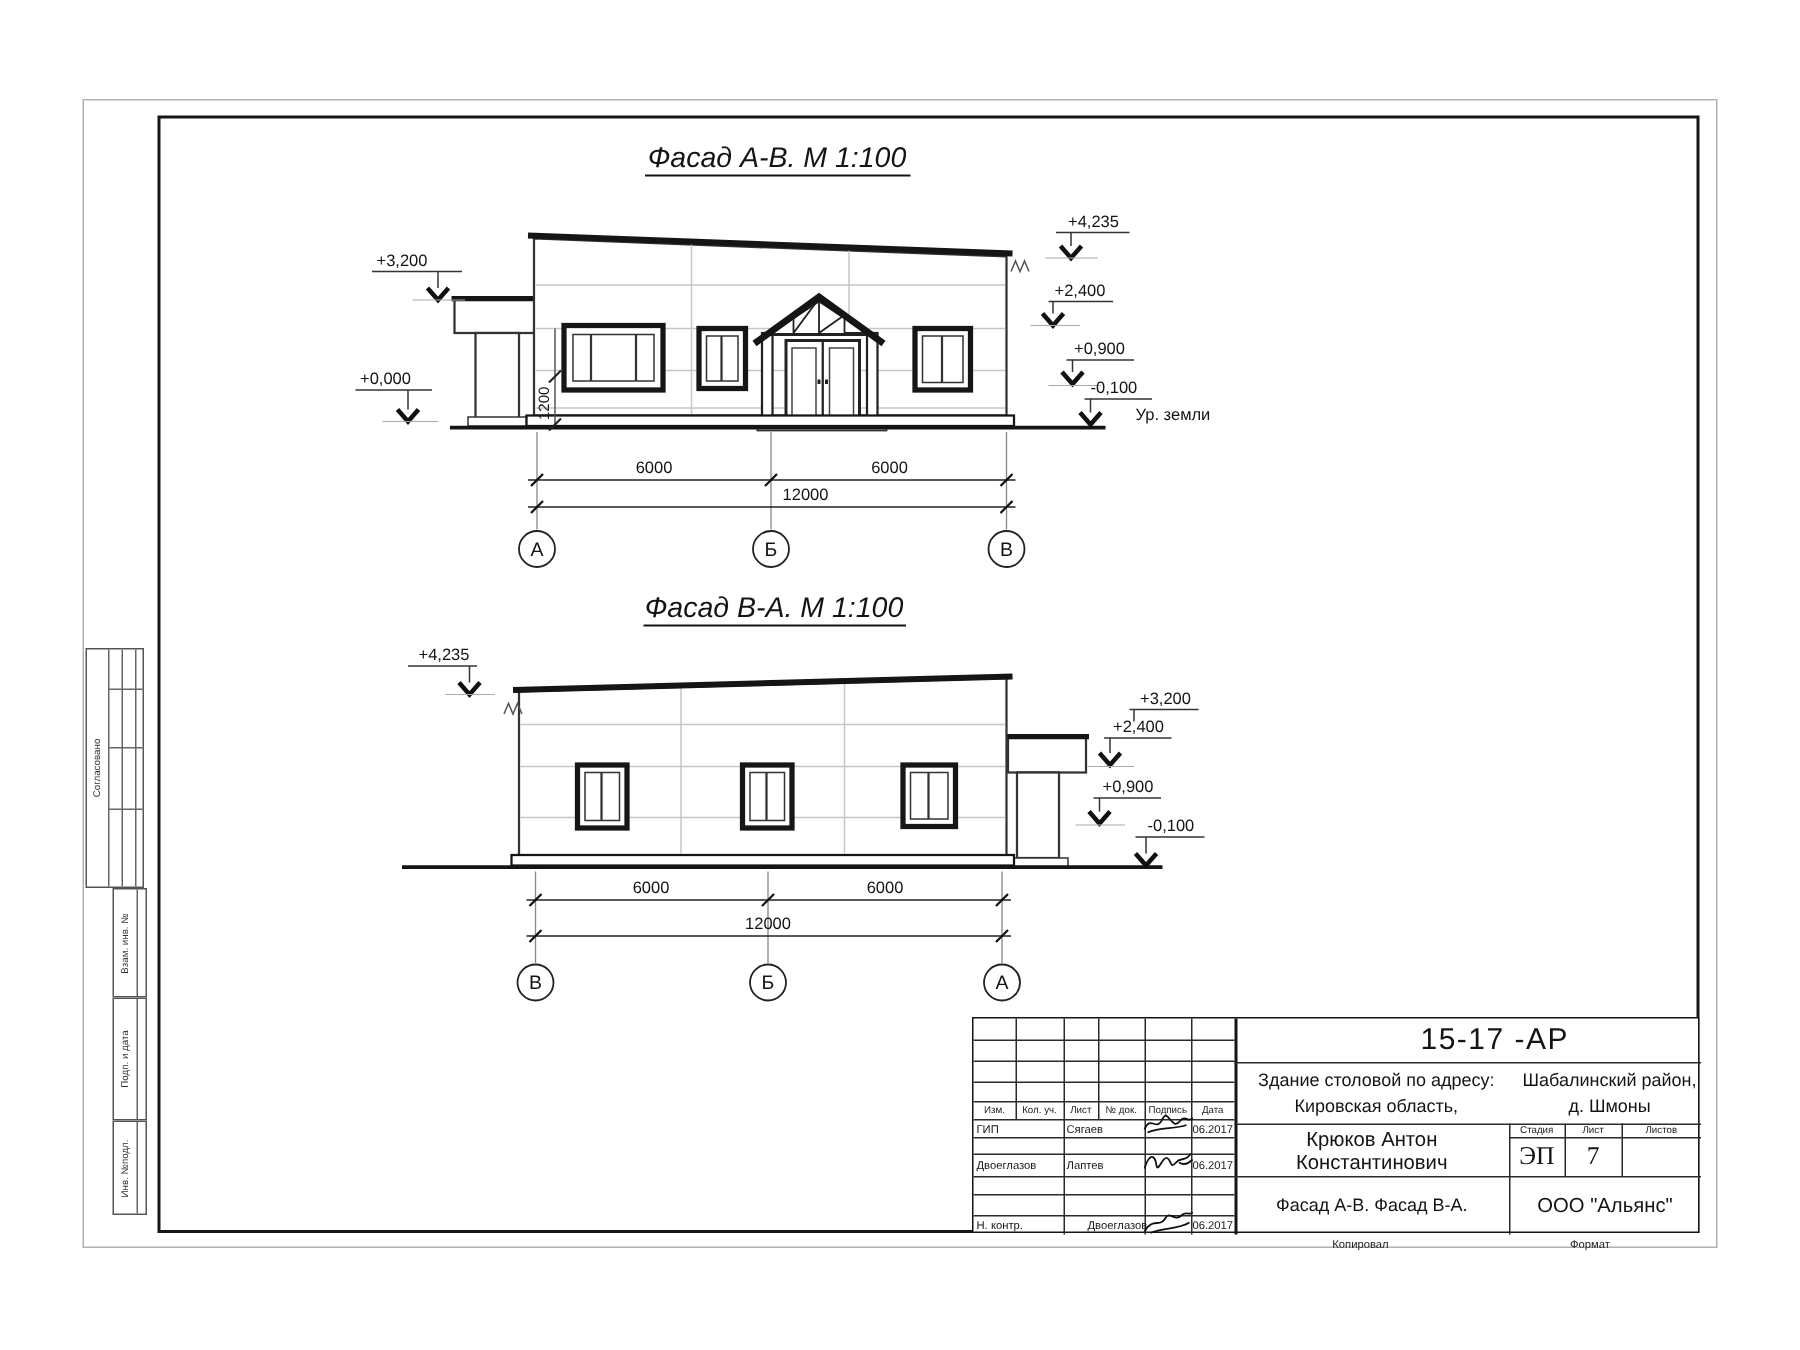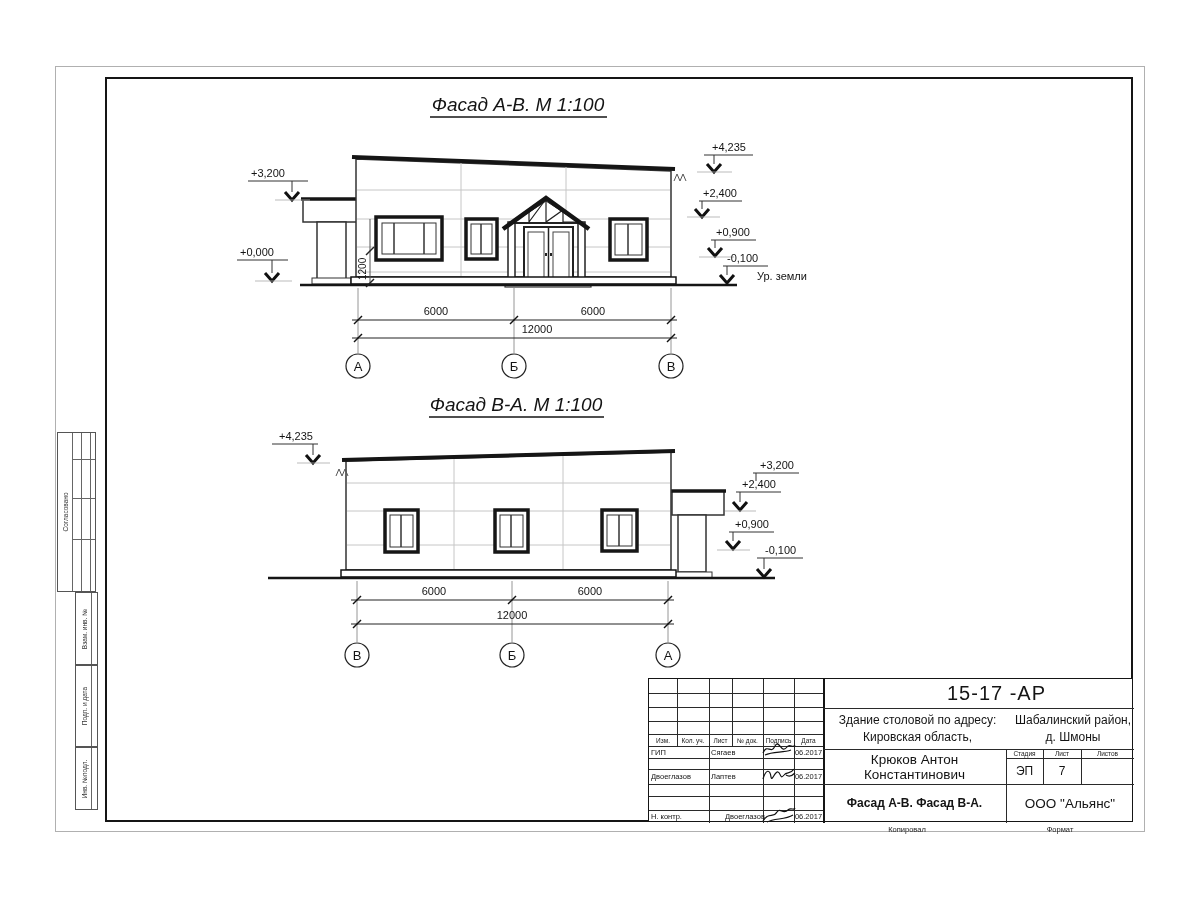--- a/index.html
+++ b/index.html
@@ -15,21 +15,21 @@
   .title-t{font-size:19px;font-style:italic;}
   
   .tb{left:648px;top:678px;width:485px;height:144px;border:1.5px solid #151515;background:#fff;}
   .vl{position:absolute;width:1px;background:#2a2a2a;}
   .vl2{position:absolute;width:2px;background:#151515;}
   .hl{position:absolute;height:1px;background:#2a2a2a;}
   .cell{position:absolute;display:flex;align-items:center;justify-content:center;text-align:center;box-sizing:border-box;}
   .cl{justify-content:flex-start;text-align:left;}
   .f20{font-size:20px;letter-spacing:1px;padding-left:36px;}
   .f135{font-size:13.5px;}
-  .f13{font-size:12px;}
+  .f13{font-size:17px;font-family:Liberation Serif, serif;}
   .f12{font-size:12px;line-height:1.35;}
   .f75{font-size:7.5px;}
   .f65{font-size:6.5px;color:#222;}
   .f7{font-size:7.5px;color:#222;}
   
   .mbox{border:1px solid #555;background:#fff;}
   .vtext{position:absolute;top:50%;white-space:nowrap;font-size:6.5px;color:#333;transform:translate(-50%,-50%) rotate(-90deg);}
   .mline-v{position:absolute;width:1px;background:#666;}
   .mline-h{position:absolute;height:1px;background:#666;}
 </style>
@@ -327,21 +327,21 @@
   <div class="hl" style="left:174px;top:70px;width:311px;"></div>
   <div class="hl" style="left:174px;top:105px;width:311px;"></div>
   <div class="hl" style="left:357px;top:79px;width:128px;"></div>
 
   <div class="cell f20" style="left:174px;top:0;width:311px;height:29px;">15-17 -АР</div>
   <div class="cell f12" style="left:174px;top:29px;width:311px;height:41px;flex-direction:row;">
     <span>Здание столовой по адресу: Кировская область,</span>
     <span>Шабалинский район, д. Шмоны</span>
   </div>
   <div class="cell f135" style="left:174px;top:70px;width:183px;height:35px;">Крюков Антон Константинович</div>
-  <div class="cell f12" style="left:174px;top:105px;width:183px;height:39px;font-weight:bold;">Фасад А-В. Фасад В-А.</div>
+  <div class="cell f12" style="left:174px;top:105px;width:183px;height:39px;">Фасад А-В. Фасад В-А.</div>
   <div class="cell f135" style="left:357px;top:105px;width:128px;height:39px;">ООО "Альянс"</div>
   <div class="cell f65" style="left:357px;top:70px;width:37px;height:9px;">Стадия</div>
   <div class="cell f65" style="left:394px;top:70px;width:38px;height:9px;">Лист</div>
   <div class="cell f65" style="left:432px;top:70px;width:53px;height:9px;">Листов</div>
   <div class="cell f13" style="left:357px;top:79px;width:37px;height:26px;">ЭП</div>
   <div class="cell f13" style="left:394px;top:79px;width:38px;height:26px;">7</div>
 
   <div class="cell f65" style="left:0;top:55px;width:28px;height:12px;">Изм.</div>
   <div class="cell f65" style="left:28px;top:55px;width:32px;height:12px;">Кол. уч.</div>
   <div class="cell f65" style="left:60px;top:55px;width:23px;height:12px;">Лист</div>

